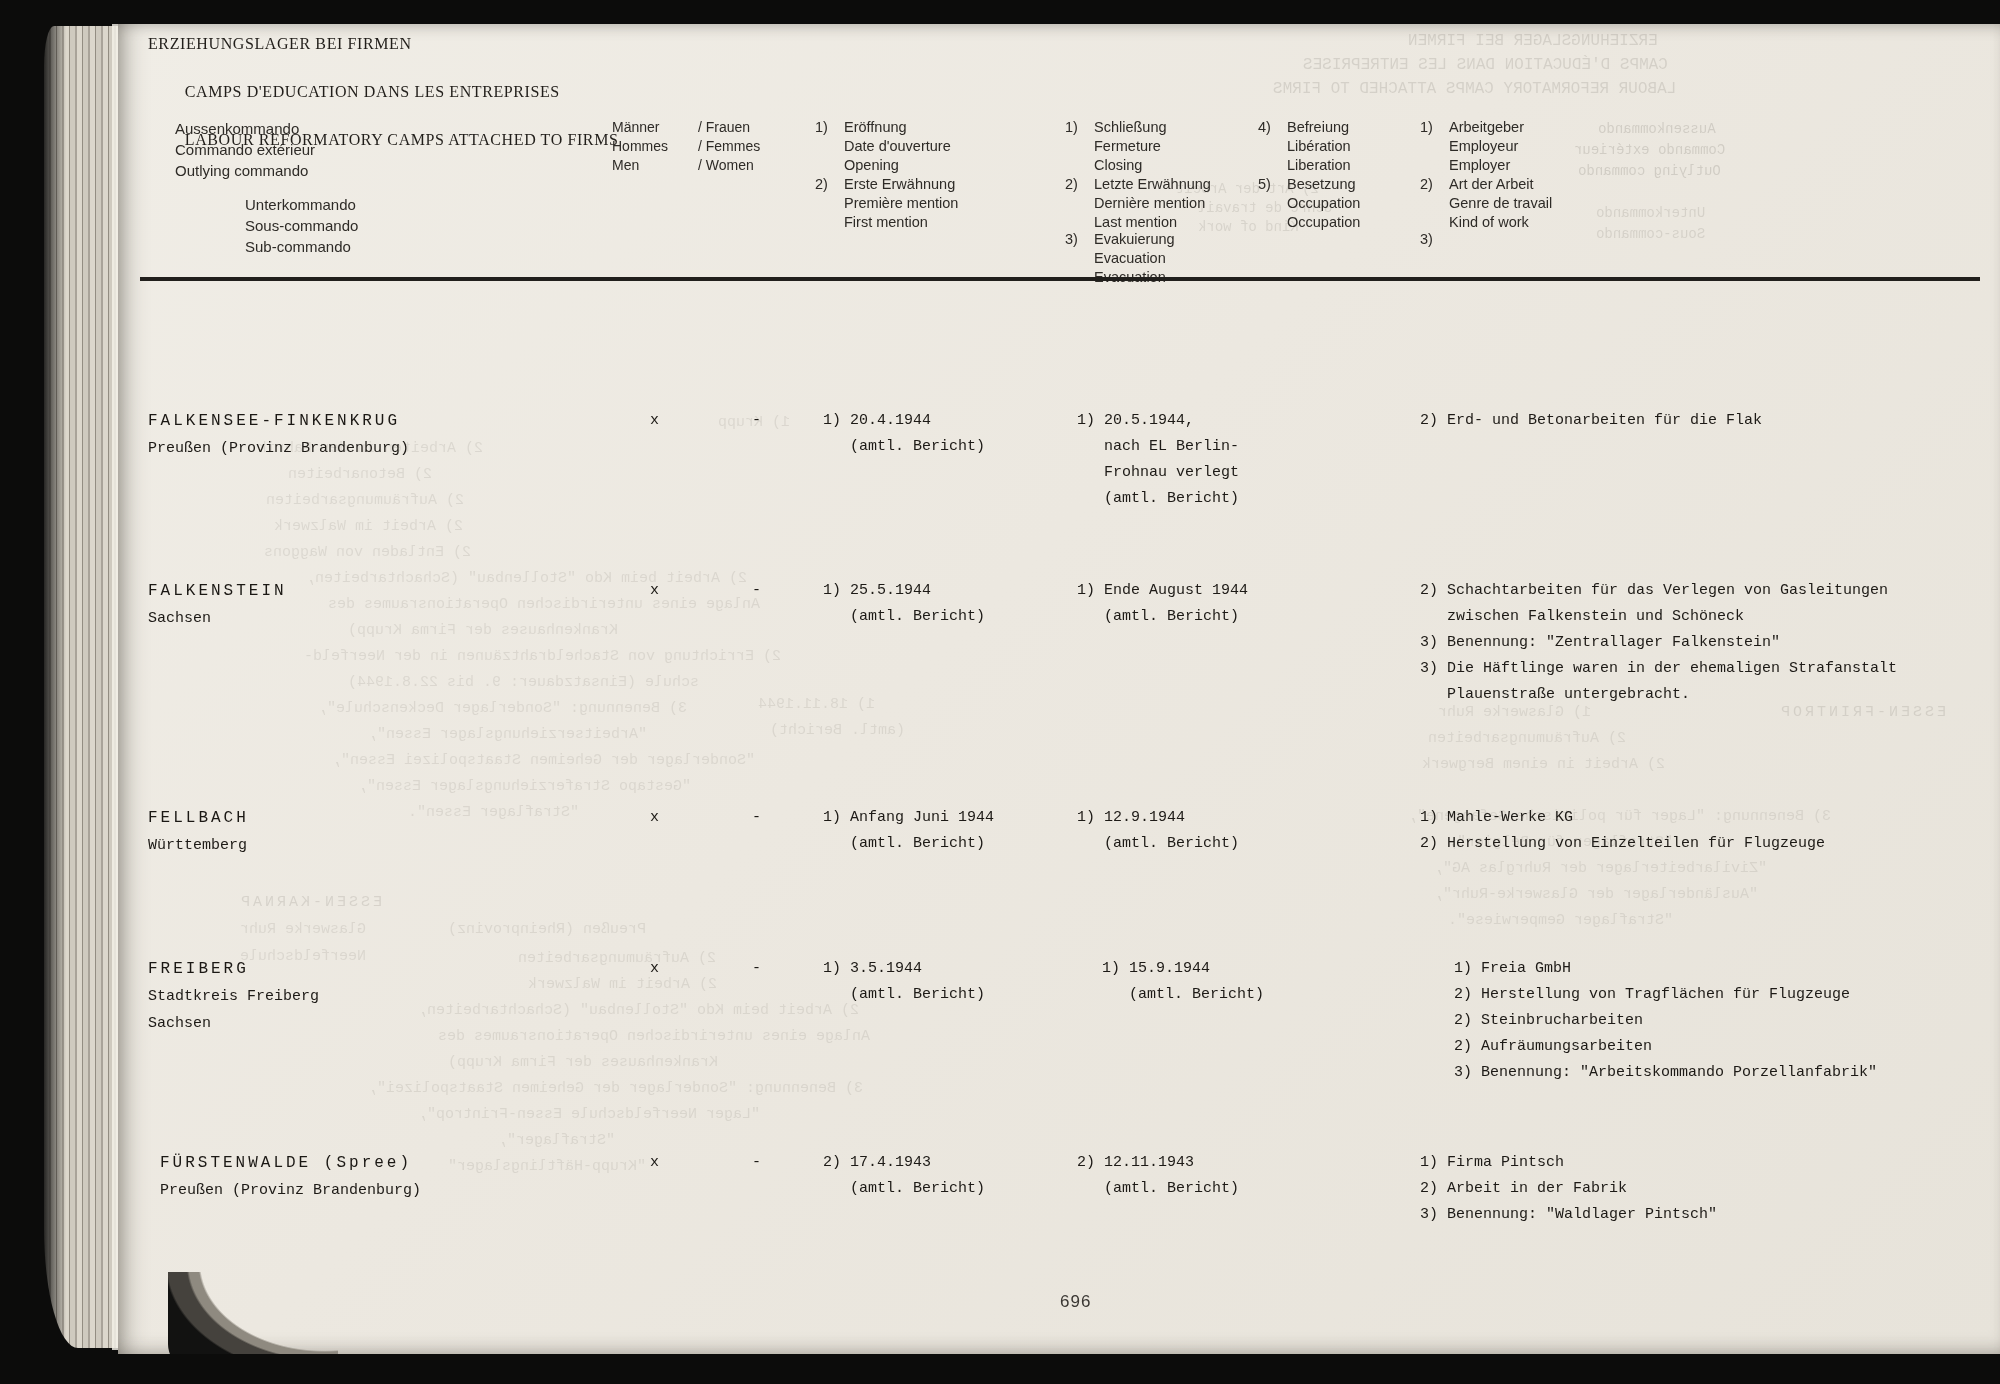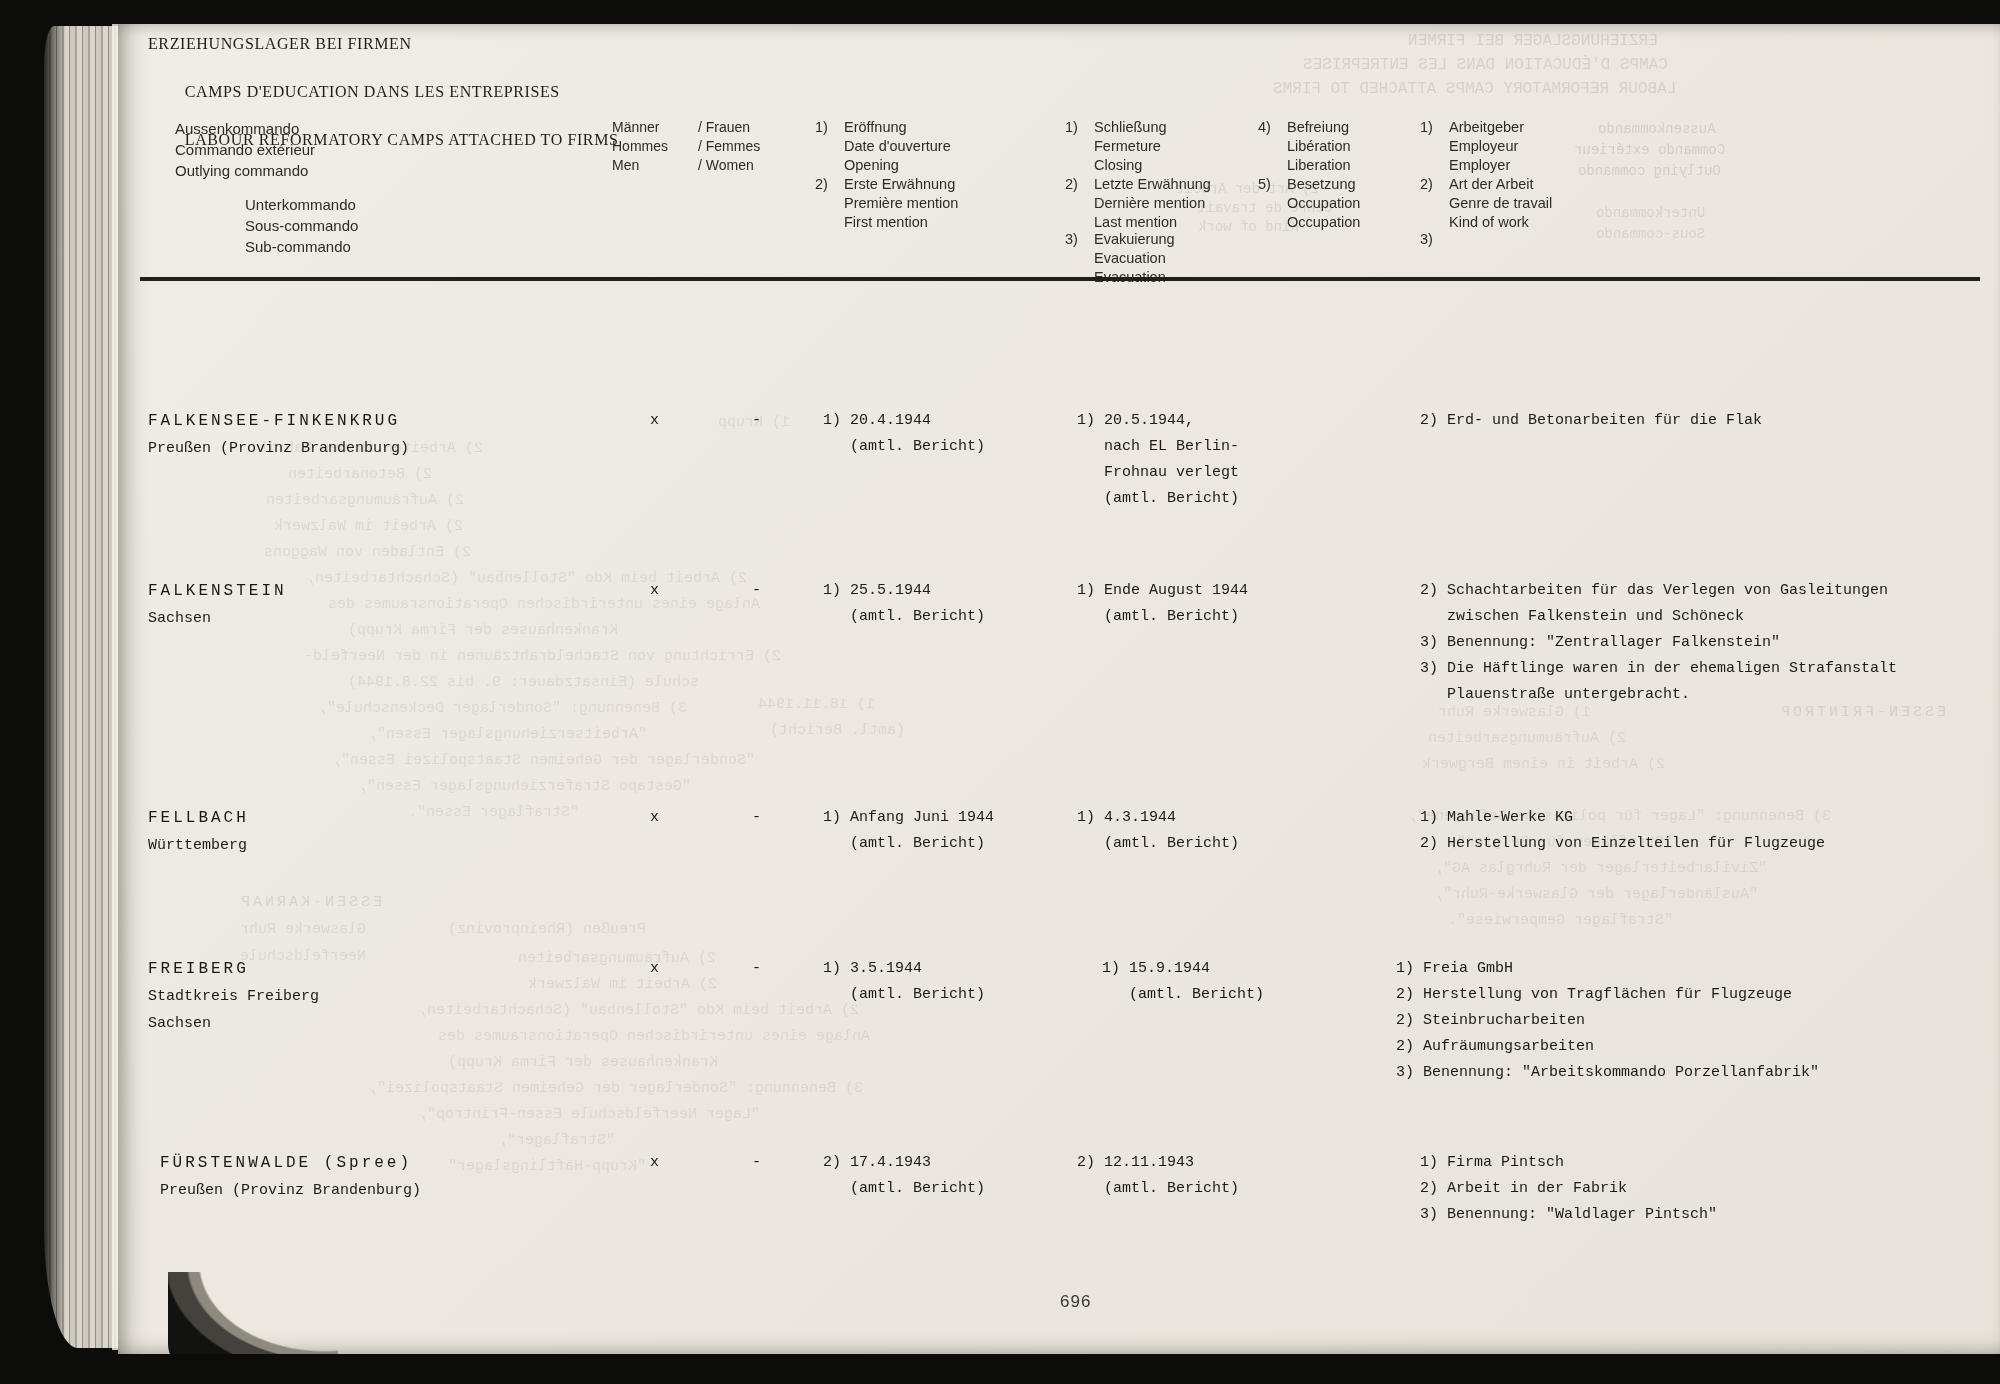--- a/index.html
+++ b/index.html
@@ -242,39 +242,39 @@
 
       <div class="trow" style="top:781px">
         <div class="cell" style="left:30px">
           <div class="camp-name">FELLBACH</div>
           <div class="camp-location pre">Württemberg</div>
         </div>
         <div class="cell mark" style="left:532px">x</div>
         <div class="cell mark" style="left:634px">-</div>
         <div class="cell pre" style="left:705px">1) Anfang Juni 1944
    (amtl. Bericht)</div>
-        <div class="cell pre" style="left:959px">1) 4.3.1944
+        <div class="cell pre" style="left:959px">1) 12.9.1944
    (amtl. Bericht)</div>
         <div class="cell pre" style="left:1302px">1) Mahle-Werke KG
 2) Herstellung von Einzelteilen für Flugzeuge</div>
       </div>
 
       <div class="trow" style="top:932px">
         <div class="cell" style="left:30px">
           <div class="camp-name">FREIBERG</div>
           <div class="camp-location pre">Stadtkreis Freiberg
 Sachsen</div>
         </div>
         <div class="cell mark" style="left:532px">x</div>
         <div class="cell mark" style="left:634px">-</div>
         <div class="cell pre" style="left:705px">1) 3.5.1944
    (amtl. Bericht)</div>
         <div class="cell pre" style="left:984px">1) 15.9.1944
    (amtl. Bericht)</div>
-        <div class="cell pre" style="left:1278px">1) Freia GmbH
+        <div class="cell pre" style="left:1336px">1) Freia GmbH
 2) Herstellung von Tragflächen für Flugzeuge
 2) Steinbrucharbeiten
 2) Aufräumungsarbeiten
 3) Benennung: "Arbeitskommando Porzellanfabrik"</div>
       </div>
 
       <div class="trow" style="top:1126px">
         <div class="cell" style="left:42px">
           <div class="camp-name">FÜRSTENWALDE (Spree)</div>
           <div class="camp-location pre">Preußen (Provinz Brandenburg)</div>

